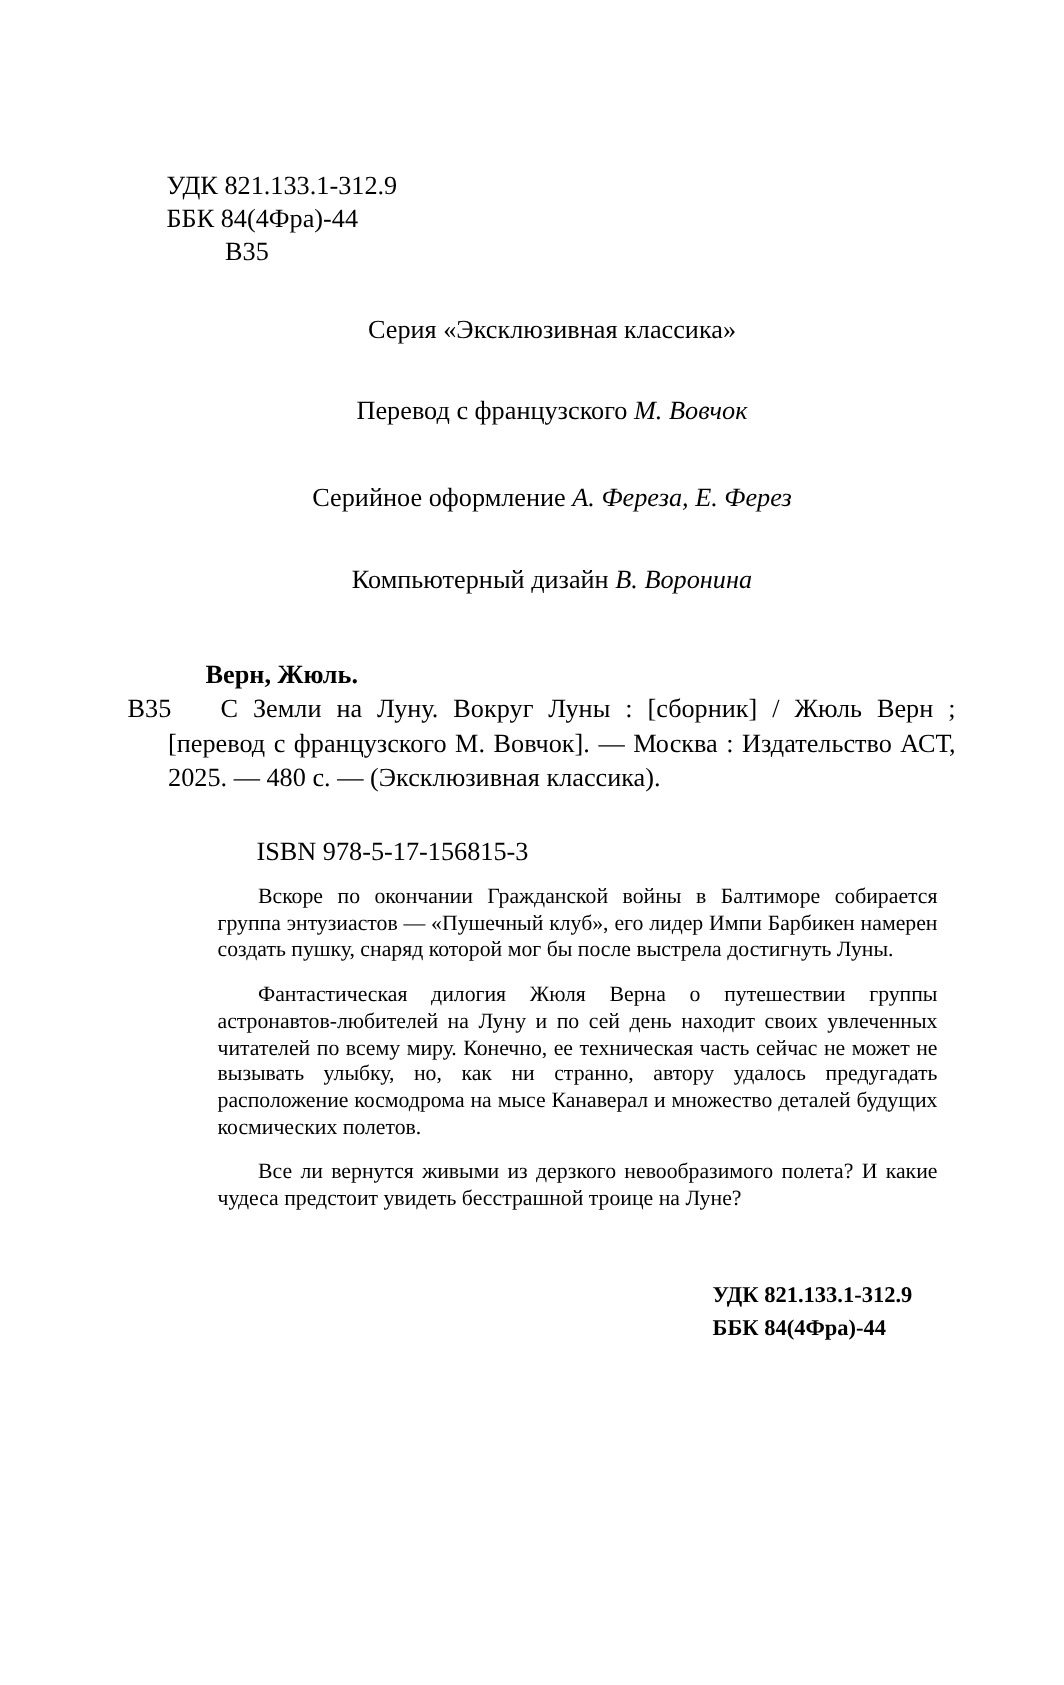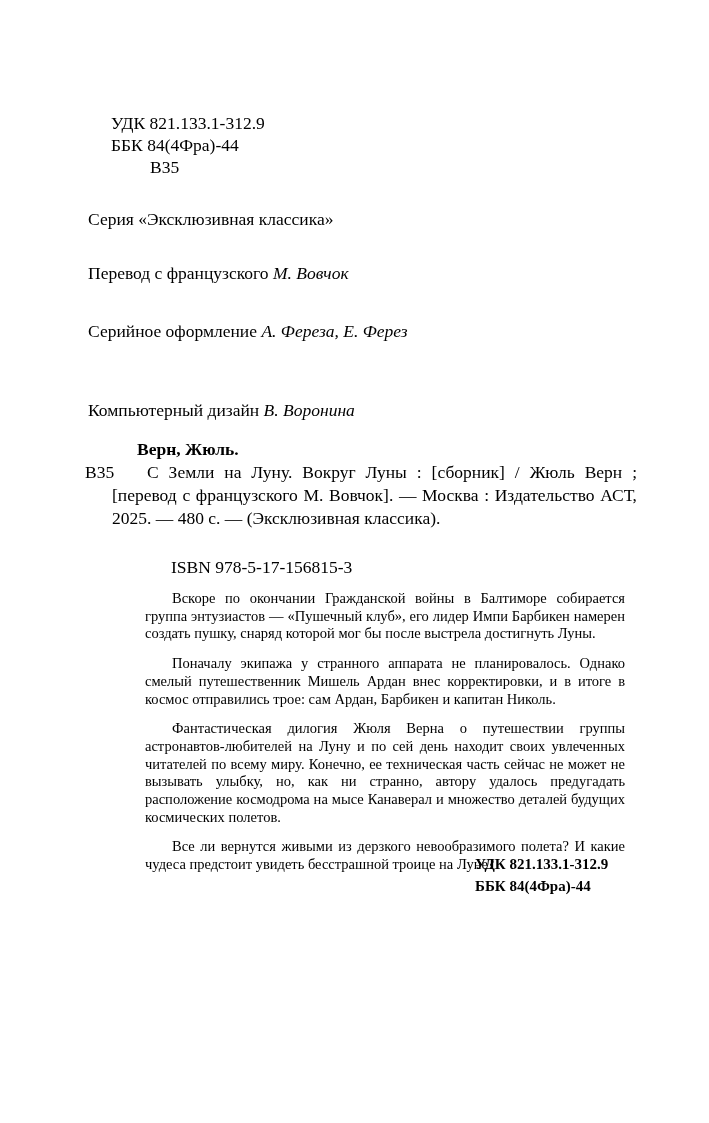--- a/index.html
+++ b/index.html
@@ -24,31 +24,31 @@
     line-height: 22px;
     white-space: nowrap;
   }
   .top-class .code-indent {
     margin-left: 39px;
   }
   .centered-line {
     position: absolute;
     left: 88px;
     width: 560px;
-    text-align: left;
+    text-align: center;
     font-size: 17.5px;
     line-height: 23px;
   }
   .centered-line .name {
     font-style: italic;
   }
   .pos-series   { top: 208px; }
   .pos-credit-0 { top: 262px; }
   .pos-credit-1 { top: 320px; }
-  .pos-credit-2 { top: 375px; margin-top: 24px; }
+  .pos-credit-2 { top: 375px; }
   .catalog-author {
     position: absolute;
     left: 137px;
     top: 438px;
     font-size: 17.5px;
     line-height: 23px;
     font-weight: bold;
   }
   .catalog-body {
     position: absolute;
@@ -133,21 +133,20 @@
 
   <div class="catalog-body">
     <span class="catalog-code">В35</span>
     <p class="catalog-text">С Земли на Луну. Вокруг Луны : [сборник] / Жюль Верн ; [перевод с французского М. Вовчок]. — Москва : Издательство АСТ, 2025. — 480 с. — (Эксклюзивная классика).</p>
   </div>
 
   <div class="isbn-line">ISBN 978-5-17-156815-3</div>
 
   <div class="annotation">
     <p>Вскоре по окончании Гражданской войны в Балтиморе собирается группа энтузиастов — «Пушечный клуб», его лидер Импи Барбикен намерен создать пушку, снаряд которой мог бы после выстрела достигнуть Луны.</p>
-    <p>Поначалу экипажа у странного аппарата не планировалось. Однако смелый путешественник Мишель Ардан внес корректировки, и в итоге в космос отправились трое: сам Ардан, Барбикен и капитан Николь.</p>
     <p>Фантастическая дилогия Жюля Верна о путешествии группы астронавтов-любителей на Луну и по сей день находит своих увлеченных читателей по всему миру. Конечно, ее техническая часть сейчас не может не вызывать улыбку, но, как ни странно, автору удалось предугадать расположение космодрома на мысе Канаверал и множество деталей будущих космических полетов.</p>
     <p>Все ли вернутся живыми из дерзкого невообразимого полета? И какие чудеса предстоит увидеть бесстрашной троице на Луне?</p>
   </div>
 
   <div class="bottom-class">
     <div>УДК 821.133.1-312.9</div>
     <div>ББК 84(4Фра)-44</div>
   </div>
 
   <div class="copyright-line">© ООО «Издательство АСТ», 2025</div>

